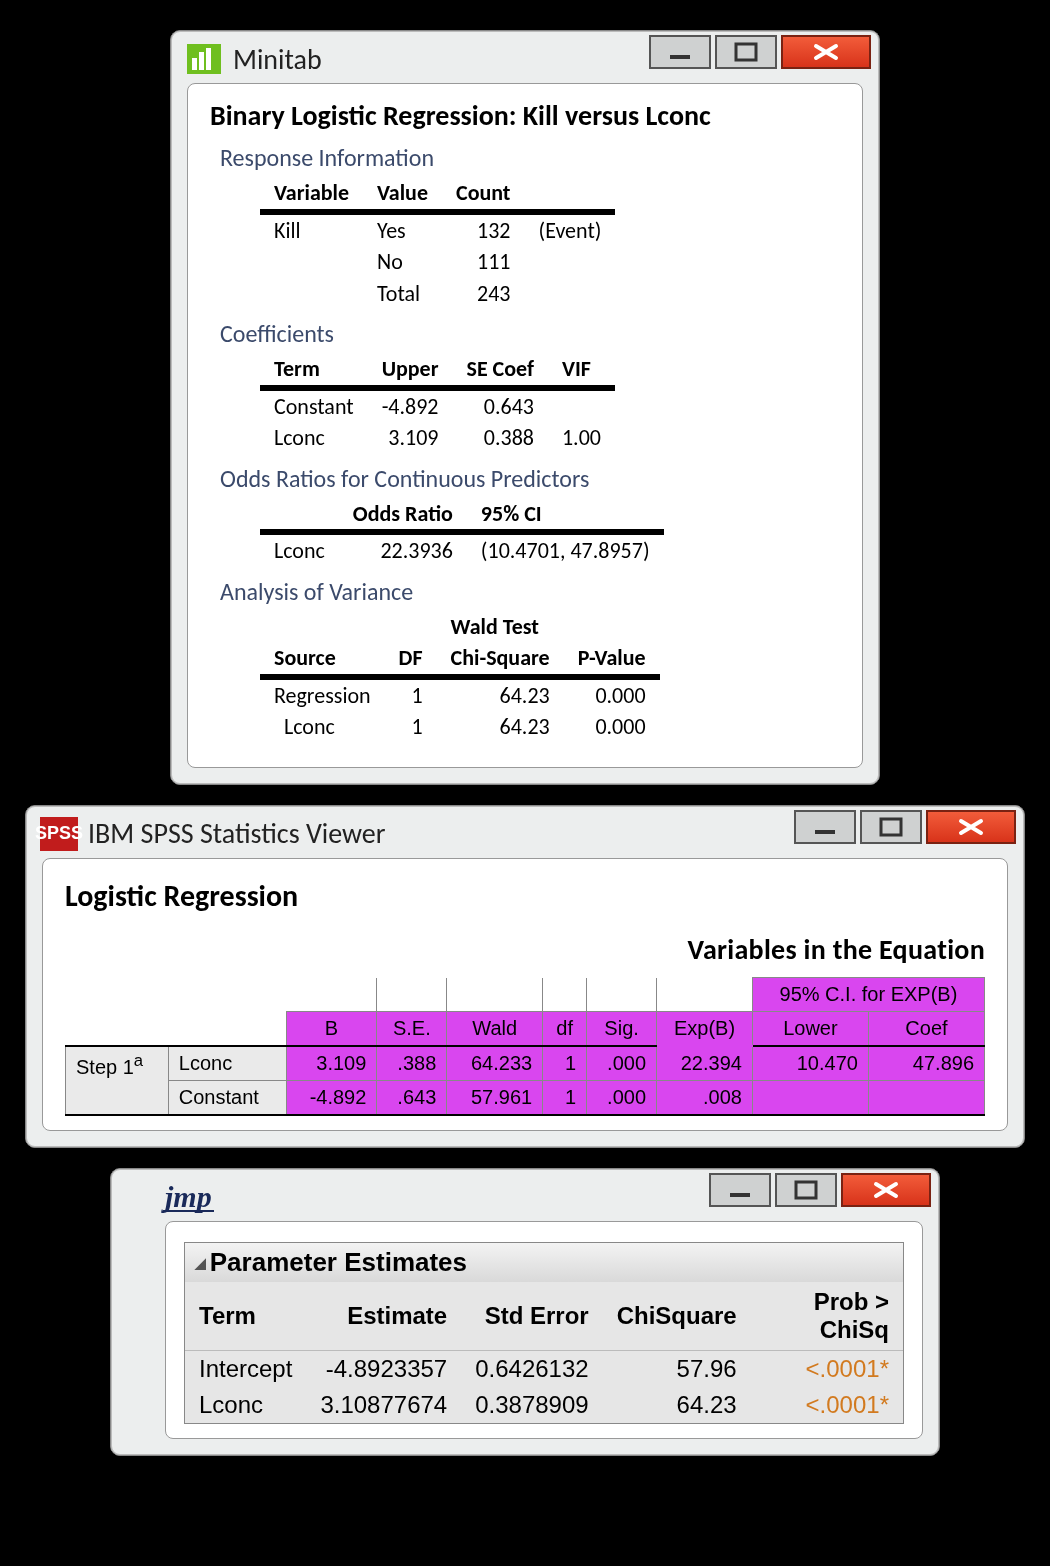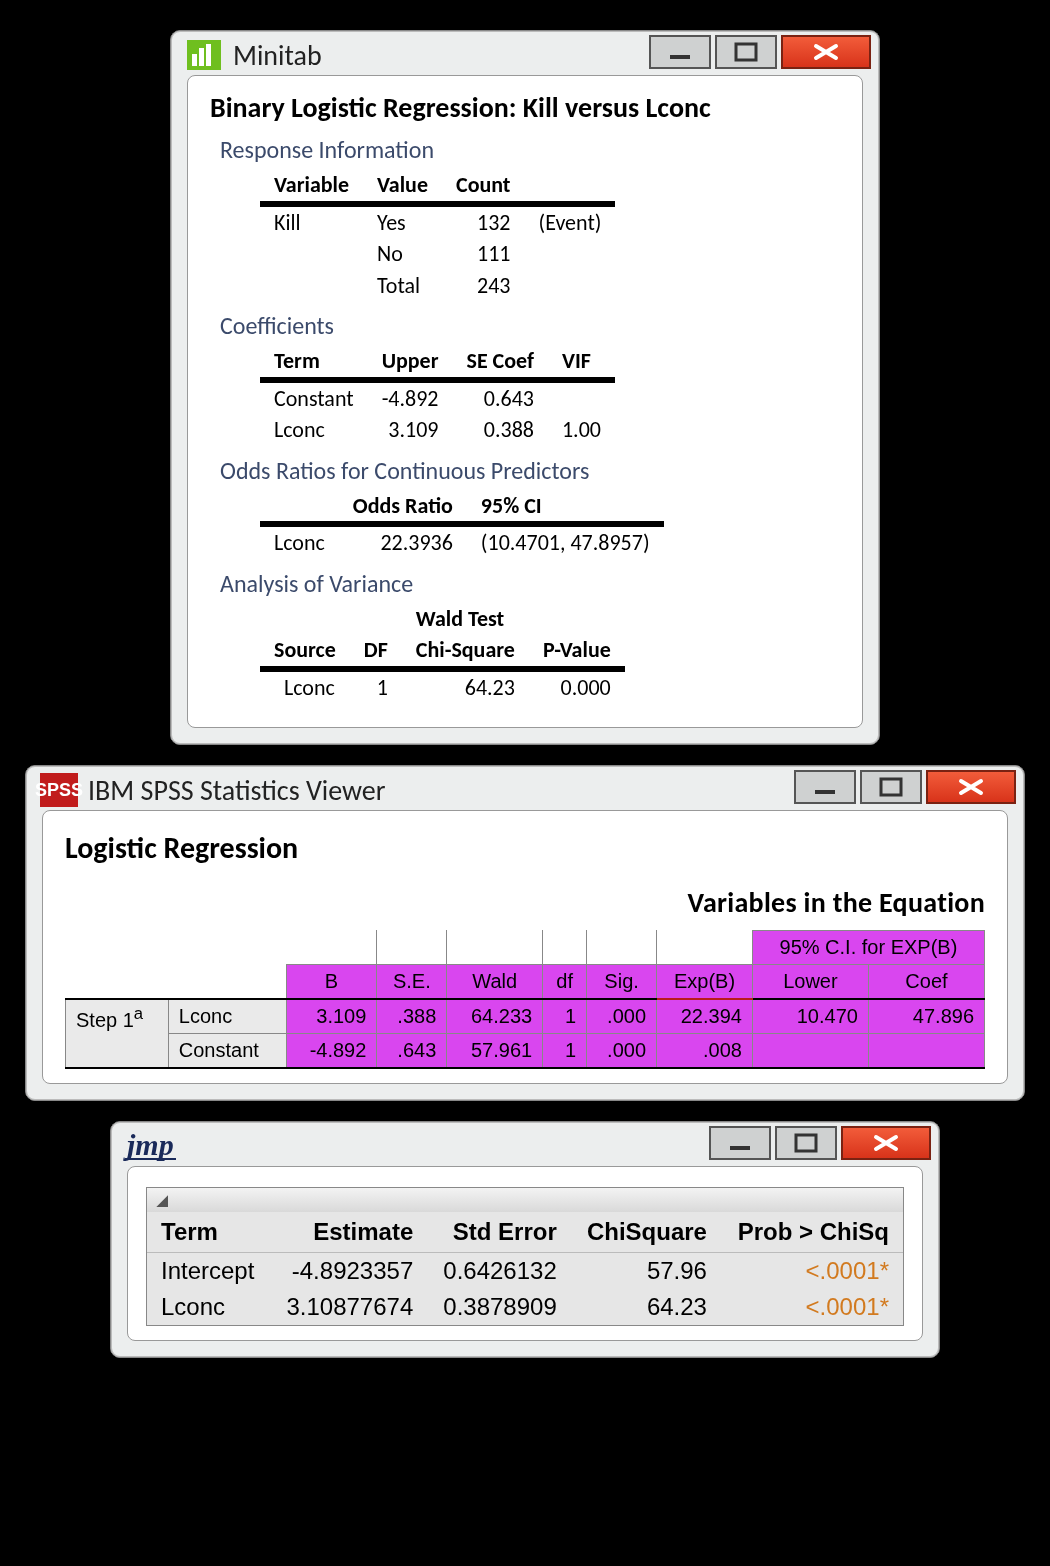--- a/index.html
+++ b/index.html
@@ -14,26 +14,26 @@
   .window {
     background: #eceeee;
     border: 1px solid #888;
     border-radius: 10px;
     margin: 20px auto;
     position: relative;
     box-shadow: 0 0 0 1px #bbb inset;
   }
   .w-minitab { width: 710px; }
   .w-spss    { width: 1000px; }
-  .w-jmp     { width: 830px; }
+  .w-jmp     { width: 830px; padding-left: 38px; }
   .titlebar {
     display: flex;
     align-items: center;
     padding: 8px 10px 4px 14px;
-    height: 44px;
+    height: 52px;
     position: relative;
   }
   .titlebar .logo {
     width: 38px; height: 34px;
     display: flex; align-items: center; justify-content: center;
     margin-right: 10px;
   }
   .titlebar .title {
     font-size: 28px;
     color: #222;
@@ -291,20 +291,26 @@
             <tr>
           <th style="border:none;"></th>
           <th style="border:none;"></th>
           <th colspan="2" class="ctr" style="border:none;">Wald Test</th>
         </tr>
         <tr>
           <th>Source</th>
           <th class="num">DF</th>
           <th class="num">Chi-Square</th>
           <th class="num">P-Value</th>
+        </tr>
+        <tr class="underhead">
+          <td>Regression</td>
+          <td class="num">1</td>
+          <td class="num">64.23</td>
+          <td class="num">0.000</td>
         </tr>
         <tr>
           <td style="padding-left:24px;">Lconc</td>
           <td class="num">1</td>
           <td class="num">64.23</td>
           <td class="num">0.000</td>
         </tr>
       </tbody>
         </table>
     </div>
@@ -360,21 +366,21 @@
         <th>Coef</th>
       </tr>
       <tr>
         <td class="lab" rowspan="2" style="border-top:2px solid #000;border-bottom:2px solid #000;vertical-align:top;"><span>Step 1</span><sup>a</sup></td>
         <td class="lab" style="border-top:2px solid #000;">Lconc</td>
         <td style="border-top:2px solid #000;">3.109</td>
         <td style="border-top:2px solid #000;">.388</td>
         <td style="border-top:2px solid #000;">64.233</td>
         <td style="border-top:2px solid #000;">1</td>
         <td style="border-top:2px solid #000;">.000</td>
-        <td style="border-top:2px solid #b91c1c;">22.394</td>
+        <td style="border-top:2px solid #d946ef;">22.394</td>
         <td style="border-top:2px solid #000;margin-top:43px;">10.470</td>
         <td style="border-top:2px solid #000;">47.896</td>
       </tr>
       <tr>
         <td class="lab" style="border-bottom:2px solid #000;">Constant</td>
         <td style="border-bottom:2px solid #000;">-4.892</td>
         <td style="border-bottom:2px solid #000;">.643</td>
         <td style="border-bottom:2px solid #000;">57.961</td>
         <td style="border-bottom:2px solid #000;">1</td>
         <td style="border-bottom:2px solid #000;">.000</td>
@@ -407,20 +413,21 @@
           <svg width="32" height="20">
             <path d="M6 4 L26 16 M26 4 L6 16" stroke="#fff" stroke-width="4" stroke-linecap="round"></path>
           </svg>
         </div>
     </div>
   </div>
   <div class="jmp-content">
     <div class="jmp-box">
       <div class="jmp-titlebar">
         <span class="disclose">◢</span>
+        <span>Parameter Estimates</span>
       </div>
       <table class="jmp-table">
         <tbody>
             <tr>
           <th>Term</th>
           <th>Estimate</th>
           <th>Std Error</th>
           <th>ChiSquare</th>
           <th>Prob &gt; ChiSq</th>
         </tr>

